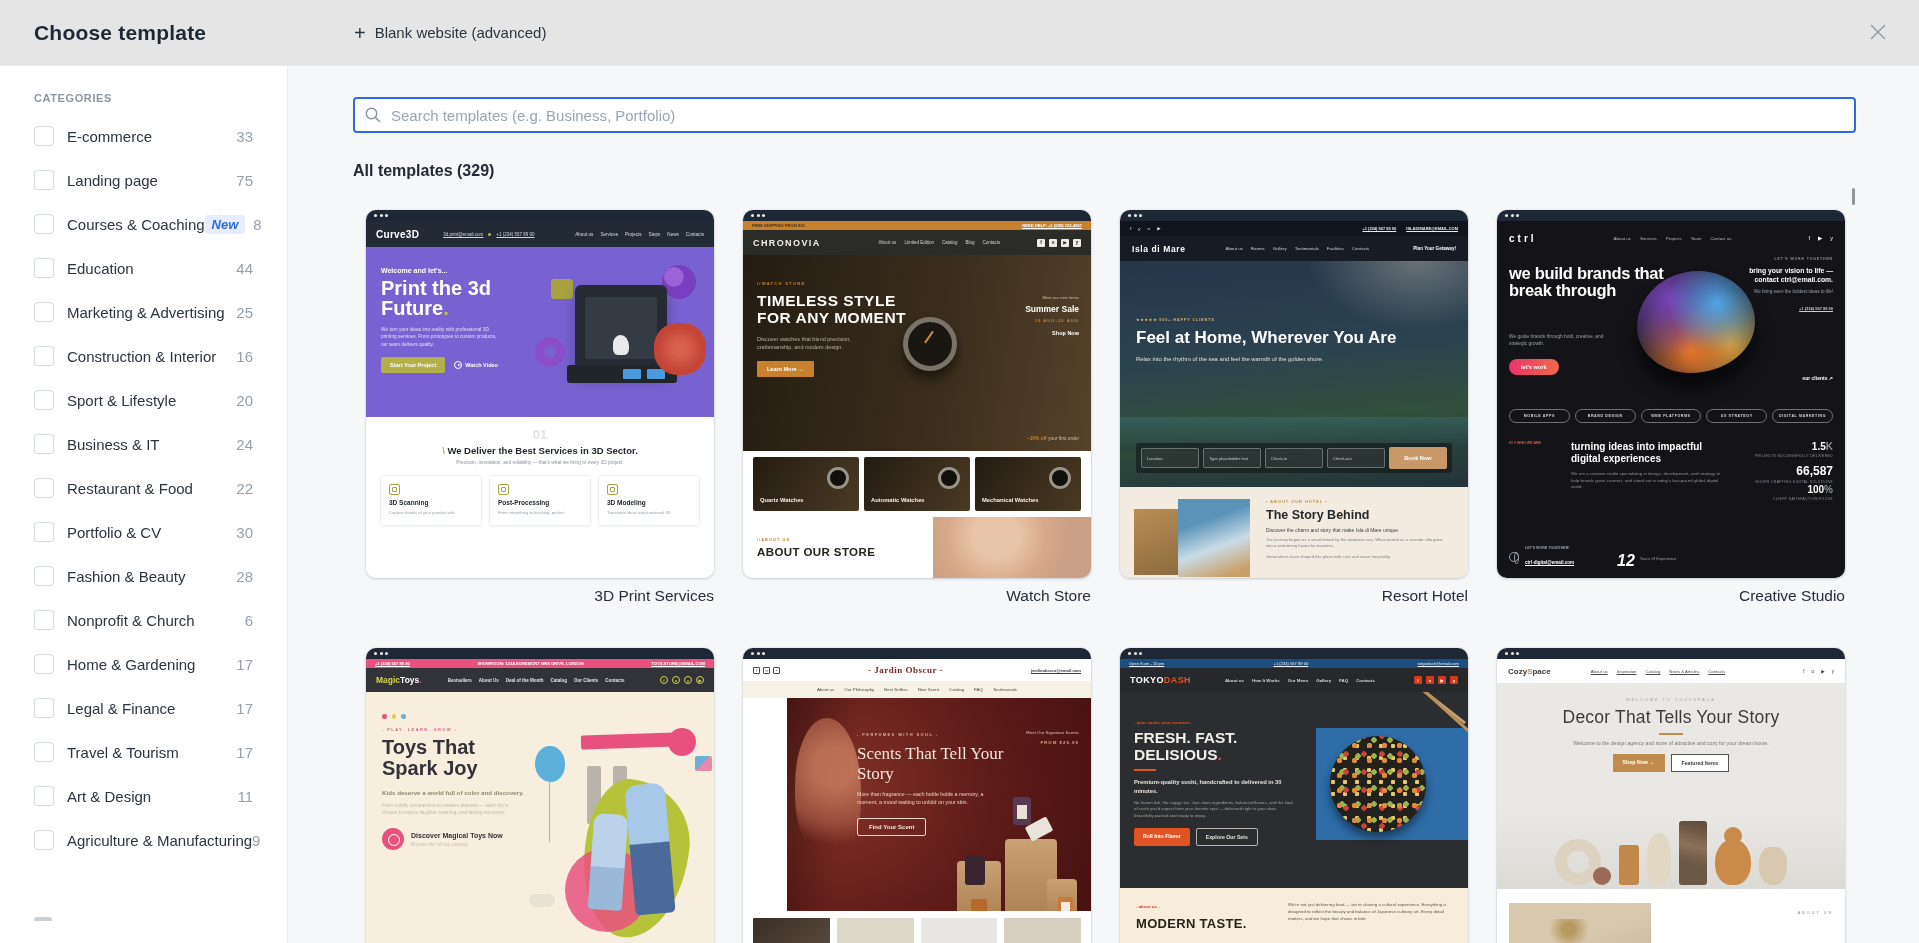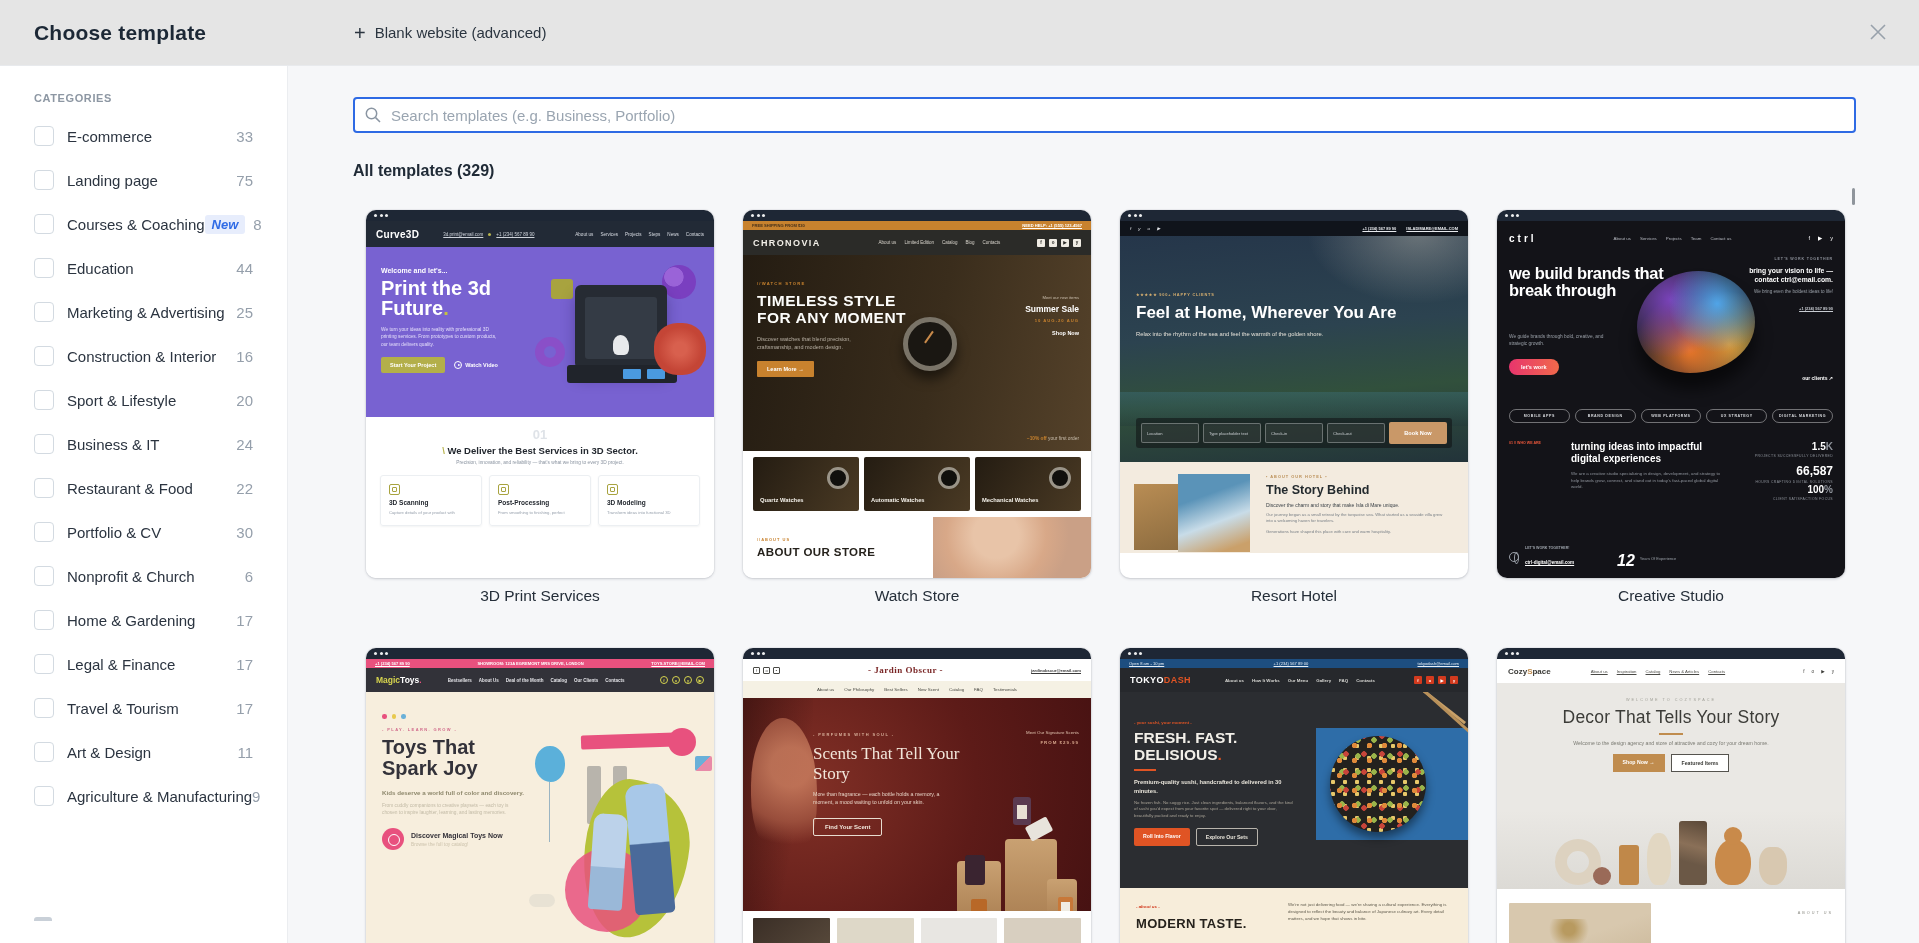--- a/index.html
+++ b/index.html
@@ -29,21 +29,21 @@
   .search-wrap { position:relative; width:1503px; height:36px; }
   .search-input { width:100%; height:100%; border:2px solid #2e6ae4; border-radius:4px; background:#fff;
     padding:0 12px 0 36px; font-family:inherit; font-size:15px; color:#2b3440; outline:none; }
   .search-input::placeholder { color:#9aa5b1; }
   .search-icon { position:absolute; left:11px; top:9px; width:18px; height:18px; pointer-events:none; }
   .results-heading { margin-top:29px; font-size:16px; font-weight:700; color:#202b37; }
   .grid { margin:30px 0 0 13px; width:1479px; display:flex; flex-wrap:wrap; column-gap:29px; row-gap:43px; }
   .tcard { width:348px; cursor:pointer; }
   .shot { width:348px; height:368px; border-radius:10px; overflow:hidden; background:#fff;
     box-shadow:0 1px 3px rgba(24,34,48,.18), 0 0 0 1px rgba(24,34,48,.04); position:relative; }
-  .tcard figcaption { margin-top:9px; text-align:center; font-size:15.5px; color:#252e39; }
+  .tcard figcaption { margin-top:9px; text-align:right; font-size:15.5px; color:#252e39; }
   .chrome { height:11px; background:#1e2735; display:flex; align-items:center; padding-left:8px; gap:2.5px; flex:none; }
   .chrome i { width:3px; height:3px; border-radius:50%; background:#fff; opacity:.92; }
   .scroll-thumb { position:absolute; right:64px; top:122px; width:3px; height:17px; background:#8f959c; border-radius:2px; }
   .navlinks { display:flex; align-items:center; }
   u { text-decoration:underline; }
   
   .c1-nav { height:26px; background:#222a36; display:flex; align-items:center; padding:0 10px; }
   .c1-logo { color:#fff; font-size:10px; letter-spacing:.3px; }
   .c1-contact { margin-left:24px; font-size:4.5px; color:#cfd4dc; display:flex; gap:5px; align-items:center; }
   .c1-contact .ydot { width:3px; height:3px; border-radius:50%; background:#b8b44e; }
@@ -241,21 +241,21 @@
   
   .c6-head { height:22px; background:#fff; display:flex; align-items:center; padding:0 10px; }
   .c6-soc { display:flex; gap:3px; }
   .c6-soc i { width:7px; height:7px; border:1px solid #4a4a46; font-size:4px; color:#4a4a46; font-style:normal;
     display:flex; align-items:center; justify-content:center; border-radius:1px; }
   .c6-logo { margin:0 auto; font-family:"Liberation Serif", serif; font-size:9px; font-weight:700; color:#7a2626; letter-spacing:.5px; }
   .c6-mail { font-size:4.2px; font-weight:700; color:#3a3a3a; text-decoration:underline; }
   .c6-nav { height:17px; background:#f5f1e4; display:flex; align-items:center; justify-content:center; }
   .c6-links { gap:10px; font-size:4.4px; color:#4a4a44; }
   .c6-hero { height:213px; position:relative; overflow:hidden; padding:34px 0 0 70px;
-    background:radial-gradient(circle at 18% 42%, #823026 0%, #5d1b18 55%, #471212 100%); }
+    background:radial-gradient(circle at 18% 42%, #823026 0%, #5d1b18 55%, #471212 100%);margin-left:44px; }
   .c6-hero:before { content:""; position:absolute; left:-20px; top:0; width:90px; height:100%;
     background:linear-gradient(100deg, rgba(20,5,5,.55), transparent 75%); }
   .c6-face { position:absolute; left:8px; top:20px; width:66px; height:140px; border-radius:48% 52% 40% 45%;
     background:radial-gradient(circle at 60% 35%, #c87c5e 20%, #a05440 55%, rgba(120,40,30,0) 78%); opacity:.85; }
   .c6-kick { font-size:4px; letter-spacing:1.4px; color:#d8b09a; font-weight:700; position:relative; }
   .c6-h1 { font-family:"Liberation Serif", serif; font-size:17px; color:#f2e6da; line-height:1.15; margin-top:7px; width:160px; position:relative; }
   .c6-p { font-size:5.3px; color:#e6d2c4; width:140px; margin-top:8px; line-height:1.5; position:relative; }
   .c6-btn { display:inline-block; margin-top:11px; border:1px solid #e8dcd0; color:#f2e8dc; font-size:6px; font-weight:700;
     padding:5px 11px; border-radius:2px; position:relative; }
   .c6-promo { position:absolute; right:12px; top:32px; text-align:right; }
@@ -435,20 +435,28 @@
         <div class="cat-row">
         <span class="cb"></span>
         <span class="lbl">Portfolio &amp; CV</span>
         <span class="right">
 
           <span class="count">30</span>
         </span>
       </div>
         <div class="cat-row">
         <span class="cb"></span>
+        <span class="lbl">Fashion &amp; Beauty</span>
+        <span class="right">
+
+          <span class="count">28</span>
+        </span>
+      </div>
+        <div class="cat-row">
+        <span class="cb"></span>
         <span class="lbl">Nonprofit &amp; Church</span>
         <span class="right">
 
           <span class="count">6</span>
         </span>
       </div>
         <div class="cat-row">
         <span class="cb"></span>
         <span class="lbl">Home &amp; Gardening</span>
         <span class="right">
@@ -652,20 +660,32 @@
             <span class="soc navlinks">
                 <i>f</i>
                 <i>y</i>
                 <i>o</i>
                 <i>▶</i>
               </span>
             <span class="r">
                 <u>+1 (234) 567 89 90</u>
                 <u>ISLADIMARE@EMAIL.COM</u>
               </span>
+          </div>
+          <div class="c3-nav">
+            <b class="c3-logo">Isla di Mare</b>
+            <span class="navlinks c3-links">
+                <span>About us</span>
+                <span>Rooms</span>
+                <span>Gallery</span>
+                <span>Testimonials</span>
+                <span>Facilities</span>
+                <span>Contacts</span>
+              </span>
+            <span class="c3-cta">Plan Your Getaway!</span>
           </div>
           <div class="c3-hero">
             <div class="c3-kick"><span>★★★★★</span> <span>900+ HAPPY CLIENTS</span></div>
             <div class="c3-h1">Feel at Home, Wherever You Are</div>
             <p class="c3-p">Relax into the rhythm of the sea and feel the warmth of the golden shore.</p>
             <div class="c3-book">
               <span class="c3-fields">
                   <span>Location</span>
                   <span>Type placeholder text</span>
                   <span>Check-in</span>

